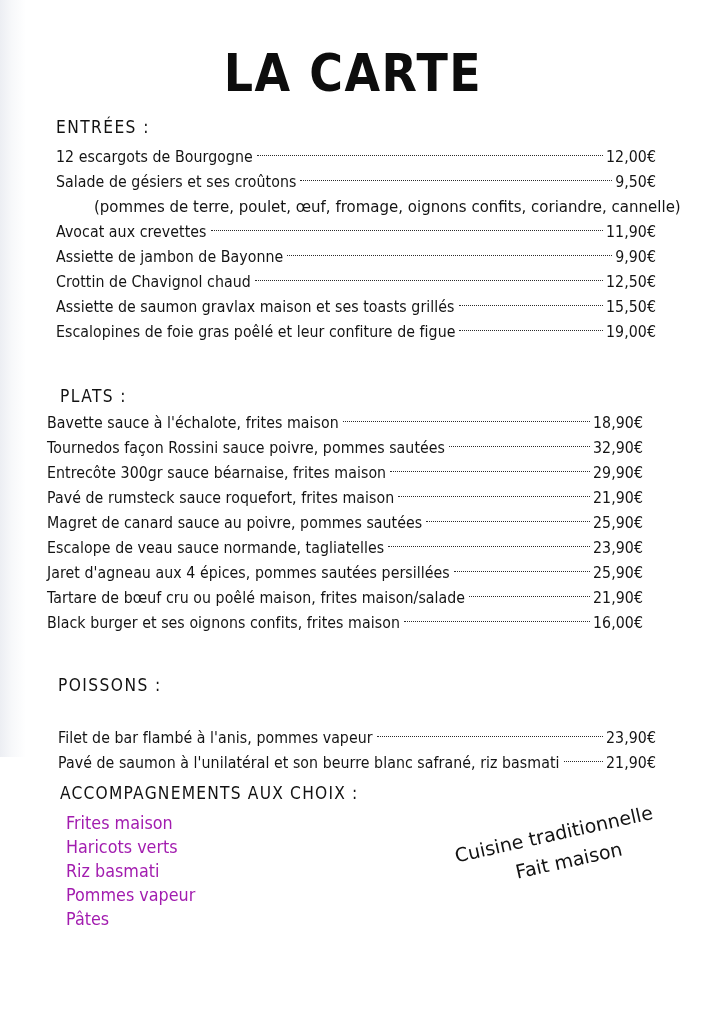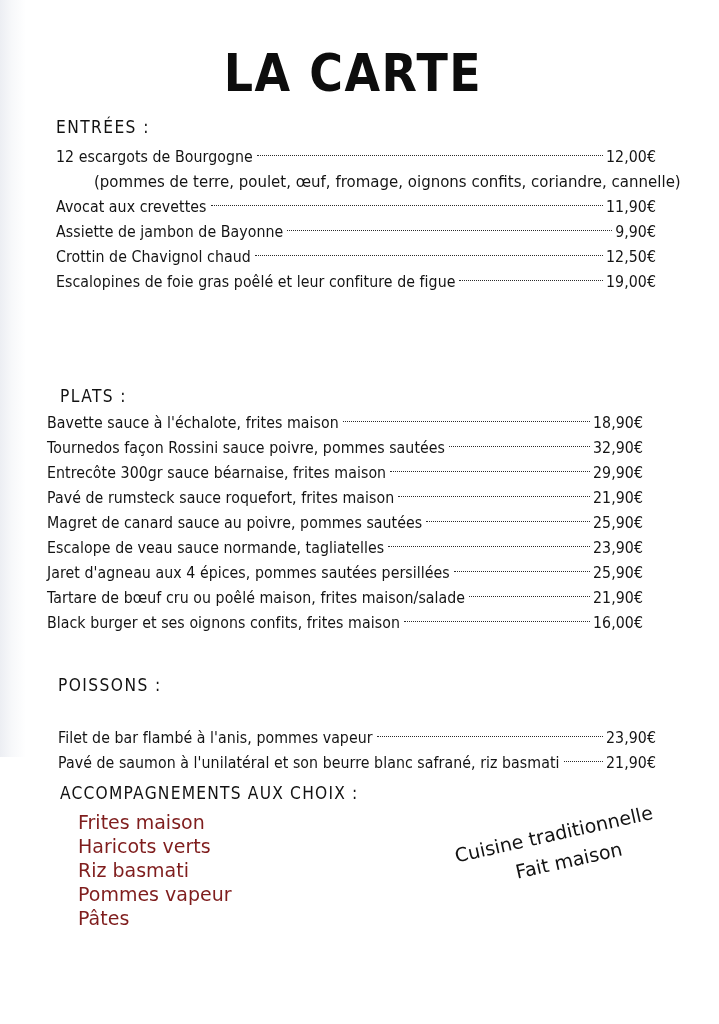--- a/index.html
+++ b/index.html
@@ -109,23 +109,22 @@
   }
   .note span {
     display: inline-block;
     transform: scaleY(1.06);
     padding-bottom: 4px;
   }
 
   
   .plain-list {
     position: absolute;
-    font-size: 19px;
-    color: #7f1d1d;
-    margin-left: 12px;
+    font-size: 16px;
+    color: #a21caf;
   }
   .plain-list .li {
     height: 24px;
     display: flex;
     align-items: flex-end;
     white-space: nowrap;
   }
   .plain-list .li span {
     display: inline-block;
     transform: scaleY(1.06);
@@ -159,37 +158,47 @@
 
   <div class="title">LA CARTE</div>
 
   <div class="section-head" style="left:56px; top:118px;">ENTRÉES :</div>
   <div class="rows" id="rows-entrees" style="left:56px; top:146px; width:600px;">
       <div class="row">
         <div class="name">12 escargots de Bourgogne</div>
         <div class="leader"></div>
         <div class="price">12,00€</div>
       </div>
+      <div class="row">
+        <div class="name">Salade de gésiers et ses croûtons</div>
+        <div class="leader"></div>
+        <div class="price">9,50€</div>
+      </div>
       <div class="note">
         <span>(pommes de terre, poulet, œuf, fromage, oignons confits, coriandre, cannelle)</span>
       </div>
       <div class="row">
         <div class="name">Avocat aux crevettes</div>
         <div class="leader"></div>
         <div class="price">11,90€</div>
       </div>
       <div class="row">
         <div class="name">Assiette de jambon de Bayonne</div>
         <div class="leader"></div>
         <div class="price">9,90€</div>
       </div>
       <div class="row">
         <div class="name">Crottin de Chavignol chaud</div>
         <div class="leader"></div>
         <div class="price">12,50€</div>
+      </div>
+      <div class="row">
+        <div class="name">Assiette de saumon gravlax maison et ses toasts grillés</div>
+        <div class="leader"></div>
+        <div class="price">15,50€</div>
       </div>
       <div class="row">
         <div class="name">Escalopines de foie gras poêlé et leur confiture de figue</div>
         <div class="leader"></div>
         <div class="price">19,00€</div>
       </div>
     </div>
 
   <div class="section-head" style="left:60px; top:387px;">PLATS :</div>
   <div class="rows" id="rows-plats" style="left:47px; top:412px; width:596px;">

